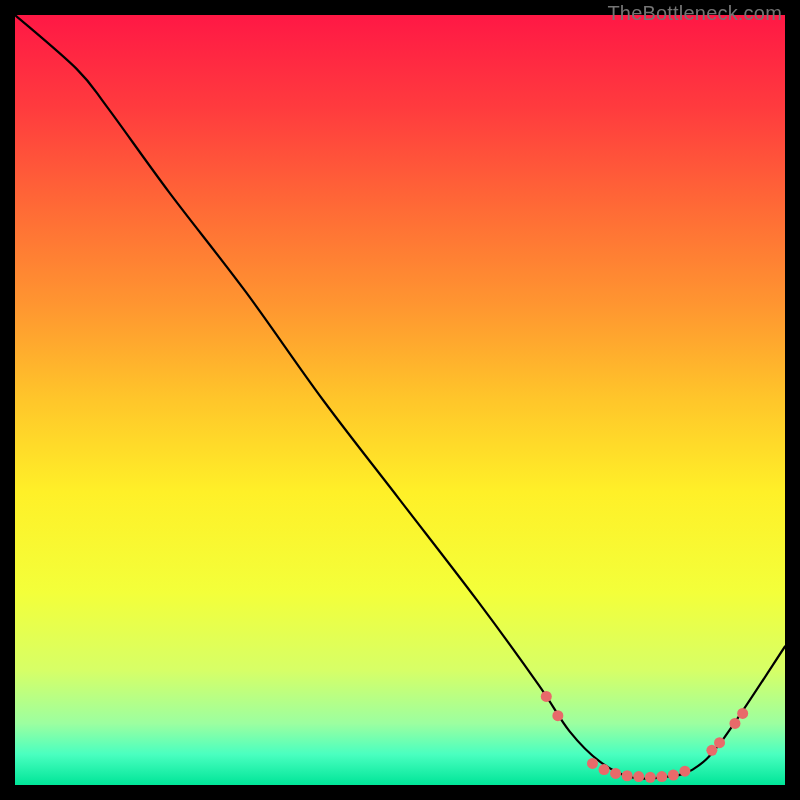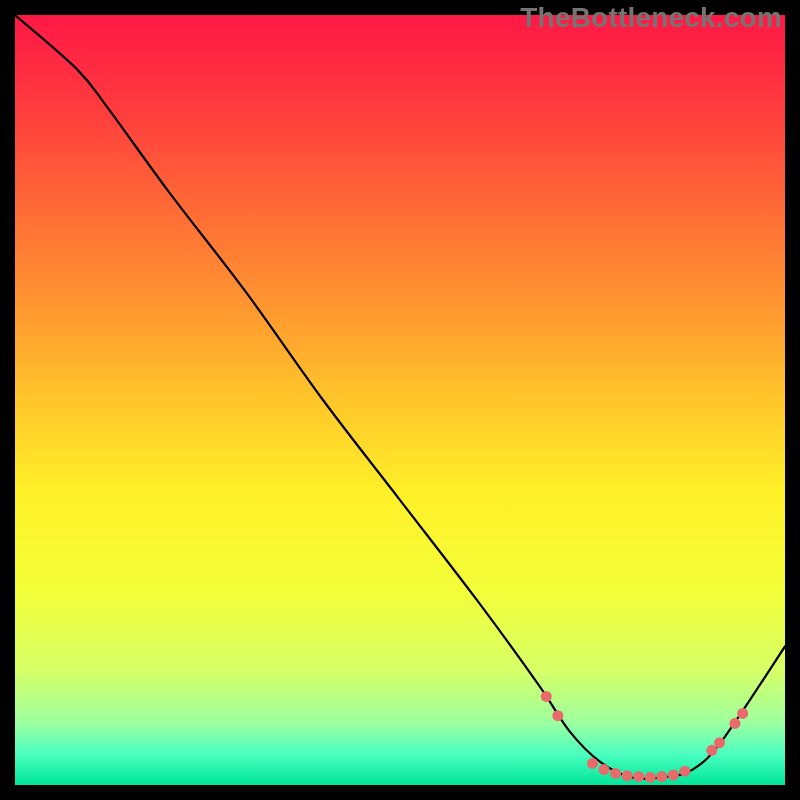--- a/index.html
+++ b/index.html
@@ -15,23 +15,23 @@
     left: 15px;
     top: 15px;
     width: 770px;
     height: 770px;
   }
   .watermark {
     position: absolute;
     top: 2px;
     right: 18px;
     font-family: Arial, Helvetica, sans-serif;
-    font-size: 28px;
+    font-size: 20px;
     color: #747474;
-    font-weight: 700;
+    font-weight: 400;
     letter-spacing: 0.2px;
   }
   svg { display: block; }
 </style>
 </head>
 <body>
 
 <div class="frame">
   <div class="plot-area">
     <svg id="chart-svg" width="770" height="770" viewBox="0 0 770 770">

